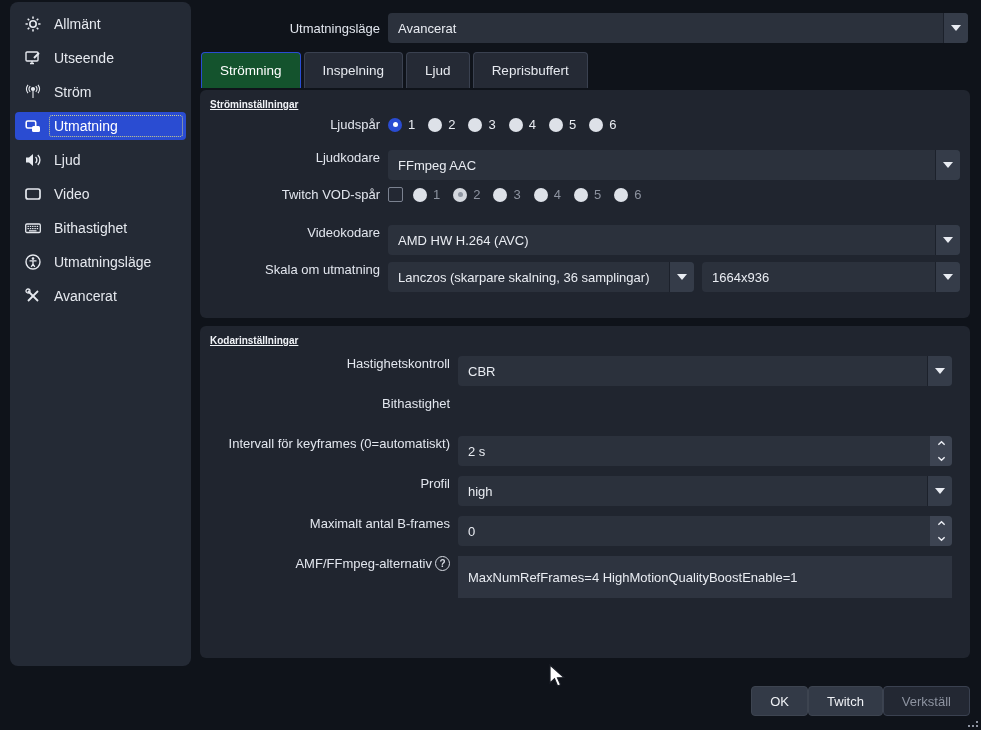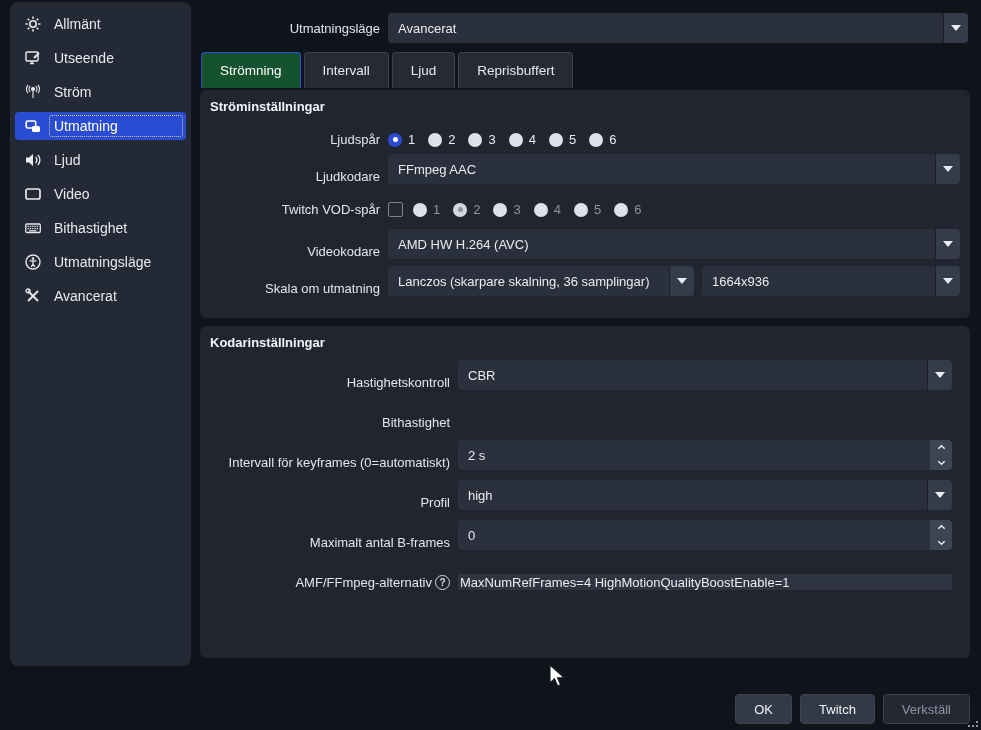--- a/index.html
+++ b/index.html
@@ -45,21 +45,21 @@
 
   .spinbox {
     height:30px; background:#2b313c; border-radius:4px; display:flex; align-items:stretch; overflow:hidden;
   }
   .spinbox .svalue { flex:1; display:flex; align-items:center; padding:0 10px; }
   .spinbox .sbtns { width:22px; background:#3d4452; display:flex; flex-direction:column; }
   .spinbox .sbtn { flex:1; display:flex; align-items:center; justify-content:center; }
   .chev { width:9px; height:9px; }
 
   .textinput {
-    height:16px; background:#2e3440; border-radius:0; display:flex; align-items:center; padding:0 2px;
+    height:42px; background:#2e3440; border-radius:0; display:flex; align-items:center; padding:0 10px;
     white-space:nowrap; overflow:hidden;
   }
 
   .radio { width:14px; height:14px; border-radius:50%; background:#dde1e8; display:inline-block; position:relative; flex:0 0 14px; }
   .radio.checked { background:#2a4cd2; }
   .radio.checked::after { content:""; position:absolute; left:4.5px; top:4.5px; width:5px; height:5px; border-radius:50%; background:#ffffff; }
   .radio.checked-disabled { background:#d4d8df; }
   .radio.checked-disabled::after { content:""; position:absolute; left:4.5px; top:4.5px; width:5px; height:5px; border-radius:50%; background:#8f96a2; }
   .rgroup { display:flex; align-items:center; gap:6px; margin-right:13px; }
   .rnum { color:#e9ecf2; }
@@ -75,23 +75,23 @@
     border-radius:4px 4px 0 0; font-size:13.5px; color:#e6e9ef; cursor:default;
   }
   .tab.active { background:#14532d; border-color:#2a4cd2; color:#ffffff; }
 
   
   .groupbox {
     position:absolute; left:200px; width:770px; background:#20252f; border-radius:6px;
   }
   #gb-stream { top:90px; height:228px; }
   #gb-encoder { top:326px; height:332px; }
-  .gb-title { font-weight:bold; font-size:13px; padding:9px 0 0 10px; color:#f2f4f8; }
-
-  .frow { display:flex; align-items:flex-end; height:30px; }
+  .gb-title { font-weight:bold; font-size:10px; padding:9px 0 0 10px; color:#f2f4f8;text-decoration:underline; }
+
+  .frow { display:flex; align-items:flex-start; height:30px; }
   .frow .flabel { text-align:right; margin-right:8px; color:#e2e6ee; white-space:nowrap; }
   #gb-stream .flabel { width:180px; }
   #gb-encoder .flabel { width:250px; }
 
   #gb-stream .frow { margin-top:7px; }
   #gb-stream .frow.radio-row { height:26px; }
   #gb-stream .frow:nth-of-type(1) { margin-top:13px; }
   #gb-stream .frow:nth-of-type(5) { margin-top:12px; }
   #gb-encoder .frow { margin-top:10px; }
   #gb-encoder .frow:nth-of-type(1) { margin-top:17px; }
@@ -99,21 +99,21 @@
   #gb-stream .wide { width:572px; }
   #gb-encoder .ctrl { width:494px; }
   .help {
     display:inline-flex; width:15px; height:15px; border:1.5px solid #d6dae2; border-radius:50%;
     align-items:center; justify-content:center; font-size:10px; font-weight:bold; color:#d6dae2;
     margin-left:2px; vertical-align:middle;
   }
   .label-help { display:flex; align-items:center; justify-content:flex-end; gap:1px; }
 
   
-  .btnbar { position:absolute; right:11px; bottom:6px; display:flex; gap:8px; }
+  .btnbar { position:absolute; right:11px; bottom:14px; display:flex; gap:0; }
   .btn {
     height:30px; padding:0 18px; background:#333a47; border:1px solid #3d4450; border-radius:4px;
     color:#f0f2f6; font-size:13px; display:flex; align-items:center; justify-content:center; cursor:default;
   }
   .btn.disabled { background:#232833; color:#8d93a0; border-color:#3a4150; }
 
   
   .cursor { position:absolute; left:548px; top:664px; pointer-events:none; }
   .grip { position:absolute; right:3px; bottom:3px; width:9px; height:9px; }
   .grip i { position:absolute; width:2px; height:2px; background:#8d93a0; }
@@ -251,21 +251,21 @@
       <span class="cvalue">Avancerat</span>
       <span class="cdivider"></span>
       <span class="cdrop">
           <span class="tri-down"></span>
         </span>
     </div>
   </div>
 
   <div class="tabs">
     <div class="tab active">Strömning</div>
-    <div class="tab">Intervall</div>
+    <div class="tab">Inspelning</div>
     <div class="tab">Ljud</div>
     <div class="tab">Reprisbuffert</div>
   </div>
 
   <div class="groupbox" id="gb-stream">
     <div class="gb-title">Ströminställningar</div>
 
     <div class="frow radio-row">
       <span class="flabel">Ljudspår</span>
       <span class="rgroup">

